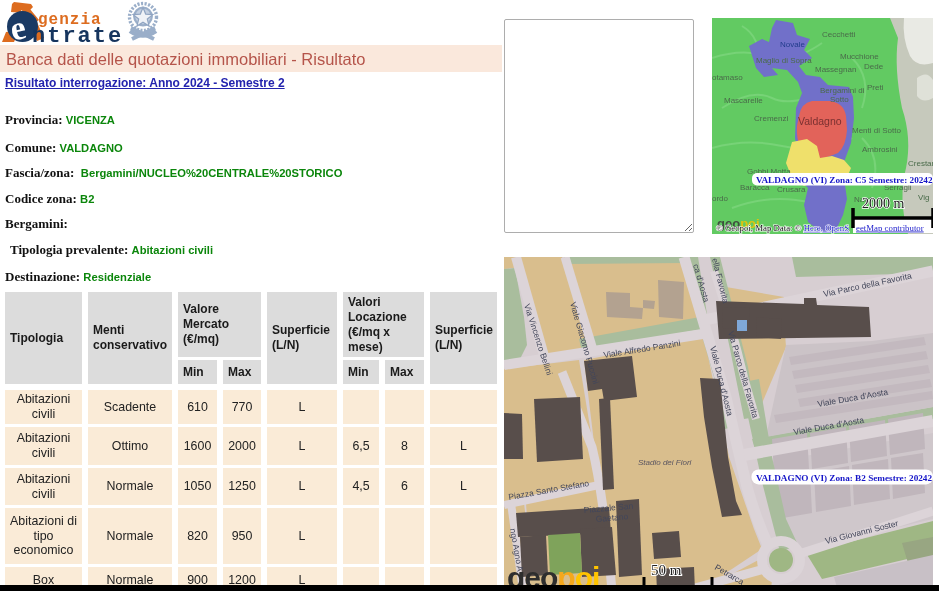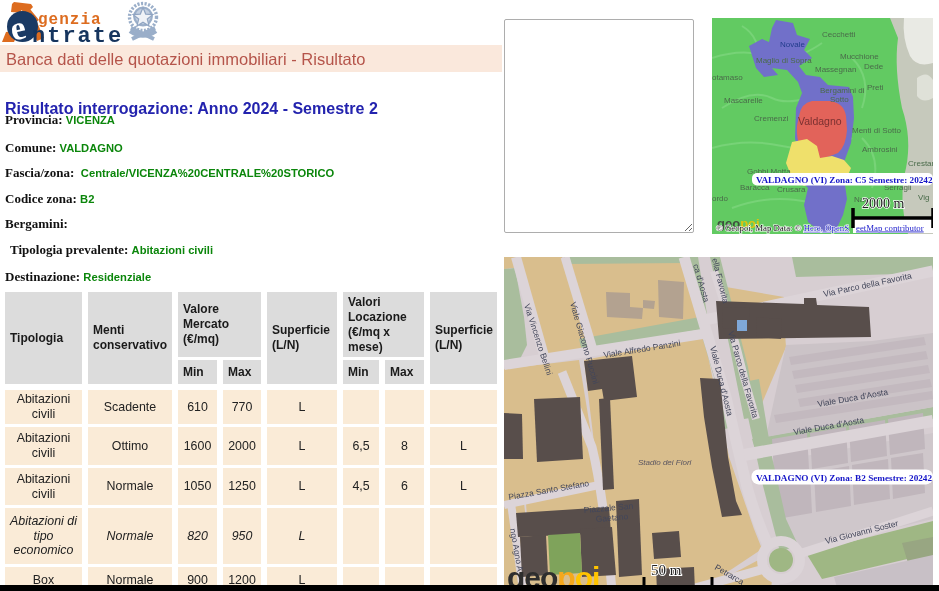--- a/index.html
+++ b/index.html
@@ -29,25 +29,25 @@
     <path d="M143 7.5 l2.7 6.6 7.2 .5 -5.6 4.5 1.8 7 -6.1 -3.9 -6.1 3.9 1.8 -7 -5.6 -4.5 7.2 -.5 z" fill="#EFF2F7" stroke="#8FA4C2" stroke-width="1.2"></path>
     <path d="M130 31 q13 9 26 0" stroke-width="4.5"></path>
     <path d="M131 28 l23 11 M155 28 l-23 11" stroke-width="4"></path>
   </g>
 </svg>
 
 <div class="abs" style="left:0;top:45px;width:502px;height:27px;background:#FAE8DC;">
   <div style="position:absolute;left:6px;top:5px;font-size:16.5px;color:#B5544A;">Banca dati delle quotazioni immobiliari - Risultato</div>
 </div>
 
-<div class="abs" style="left:5px;top:100px;font-size:16px;font-weight:bold;color:#2323AE;">Risultato interrogazione: Anno 2024 - Semestre 2</div>
+<div class="abs" style="left:5px;top:76px;font-size:12px;font-weight:bold;color:#2323AE;text-decoration:underline;">Risultato interrogazione: Anno 2024 - Semestre 2</div>
 
 <div class="abs lbl" style="left:5px;top:112px;">Provincia: <span class="val">VICENZA</span></div>
 <div class="abs lbl" style="left:5px;top:140px;">Comune: <span class="val">VALDAGNO</span></div>
-<div class="abs lbl" style="left:5px;top:165px;">Fascia/zona: &nbsp;<span class="val">Centrale/VICENZA%20CENTRALE%20STORICO</span></div>
+<div class="abs lbl" style="left:5px;top:165px;">Fascia/zona: &nbsp;<span class="val">Bergamini/NUCLEO%20CENTRALE%20STORICO</span></div>
 <div class="abs lbl" style="left:5px;top:191px;">Codice zona: <span class="val">B2</span></div>
 <div class="abs lbl" style="left:5px;top:216px;">Bergamini:</div>
 <div class="abs lbl" style="left:10px;top:242px;">Tipologia prevalente: <span class="val">Abitazioni civili</span></div>
 <div class="abs lbl" style="left:5px;top:269px;">Destinazione: <span class="val">Residenziale</span></div>
 
 <table class="q">
   <colgroup>
     <col style="width:77px">
       <col style="width:84px">
       <col style="width:39px">
@@ -98,21 +98,21 @@
   <tr style="height:37px;">
     <td>Abitazioni civili</td>
         <td>Normale</td>
         <td>1050</td>
         <td>1250</td>
         <td>L</td>
         <td>4,5</td>
         <td>6</td>
         <td>L</td>
   </tr>
-  <tr style="height:56px;font-style:italic;">
+  <tr style="height:56px;">
     <td>Abitazioni di tipo economico</td>
         <td>Normale</td>
         <td>820</td>
         <td>950</td>
         <td>L</td>
         <td></td>
         <td></td>
         <td></td>
   </tr>
   <tr style="height:26px;padding-left:23px;">

